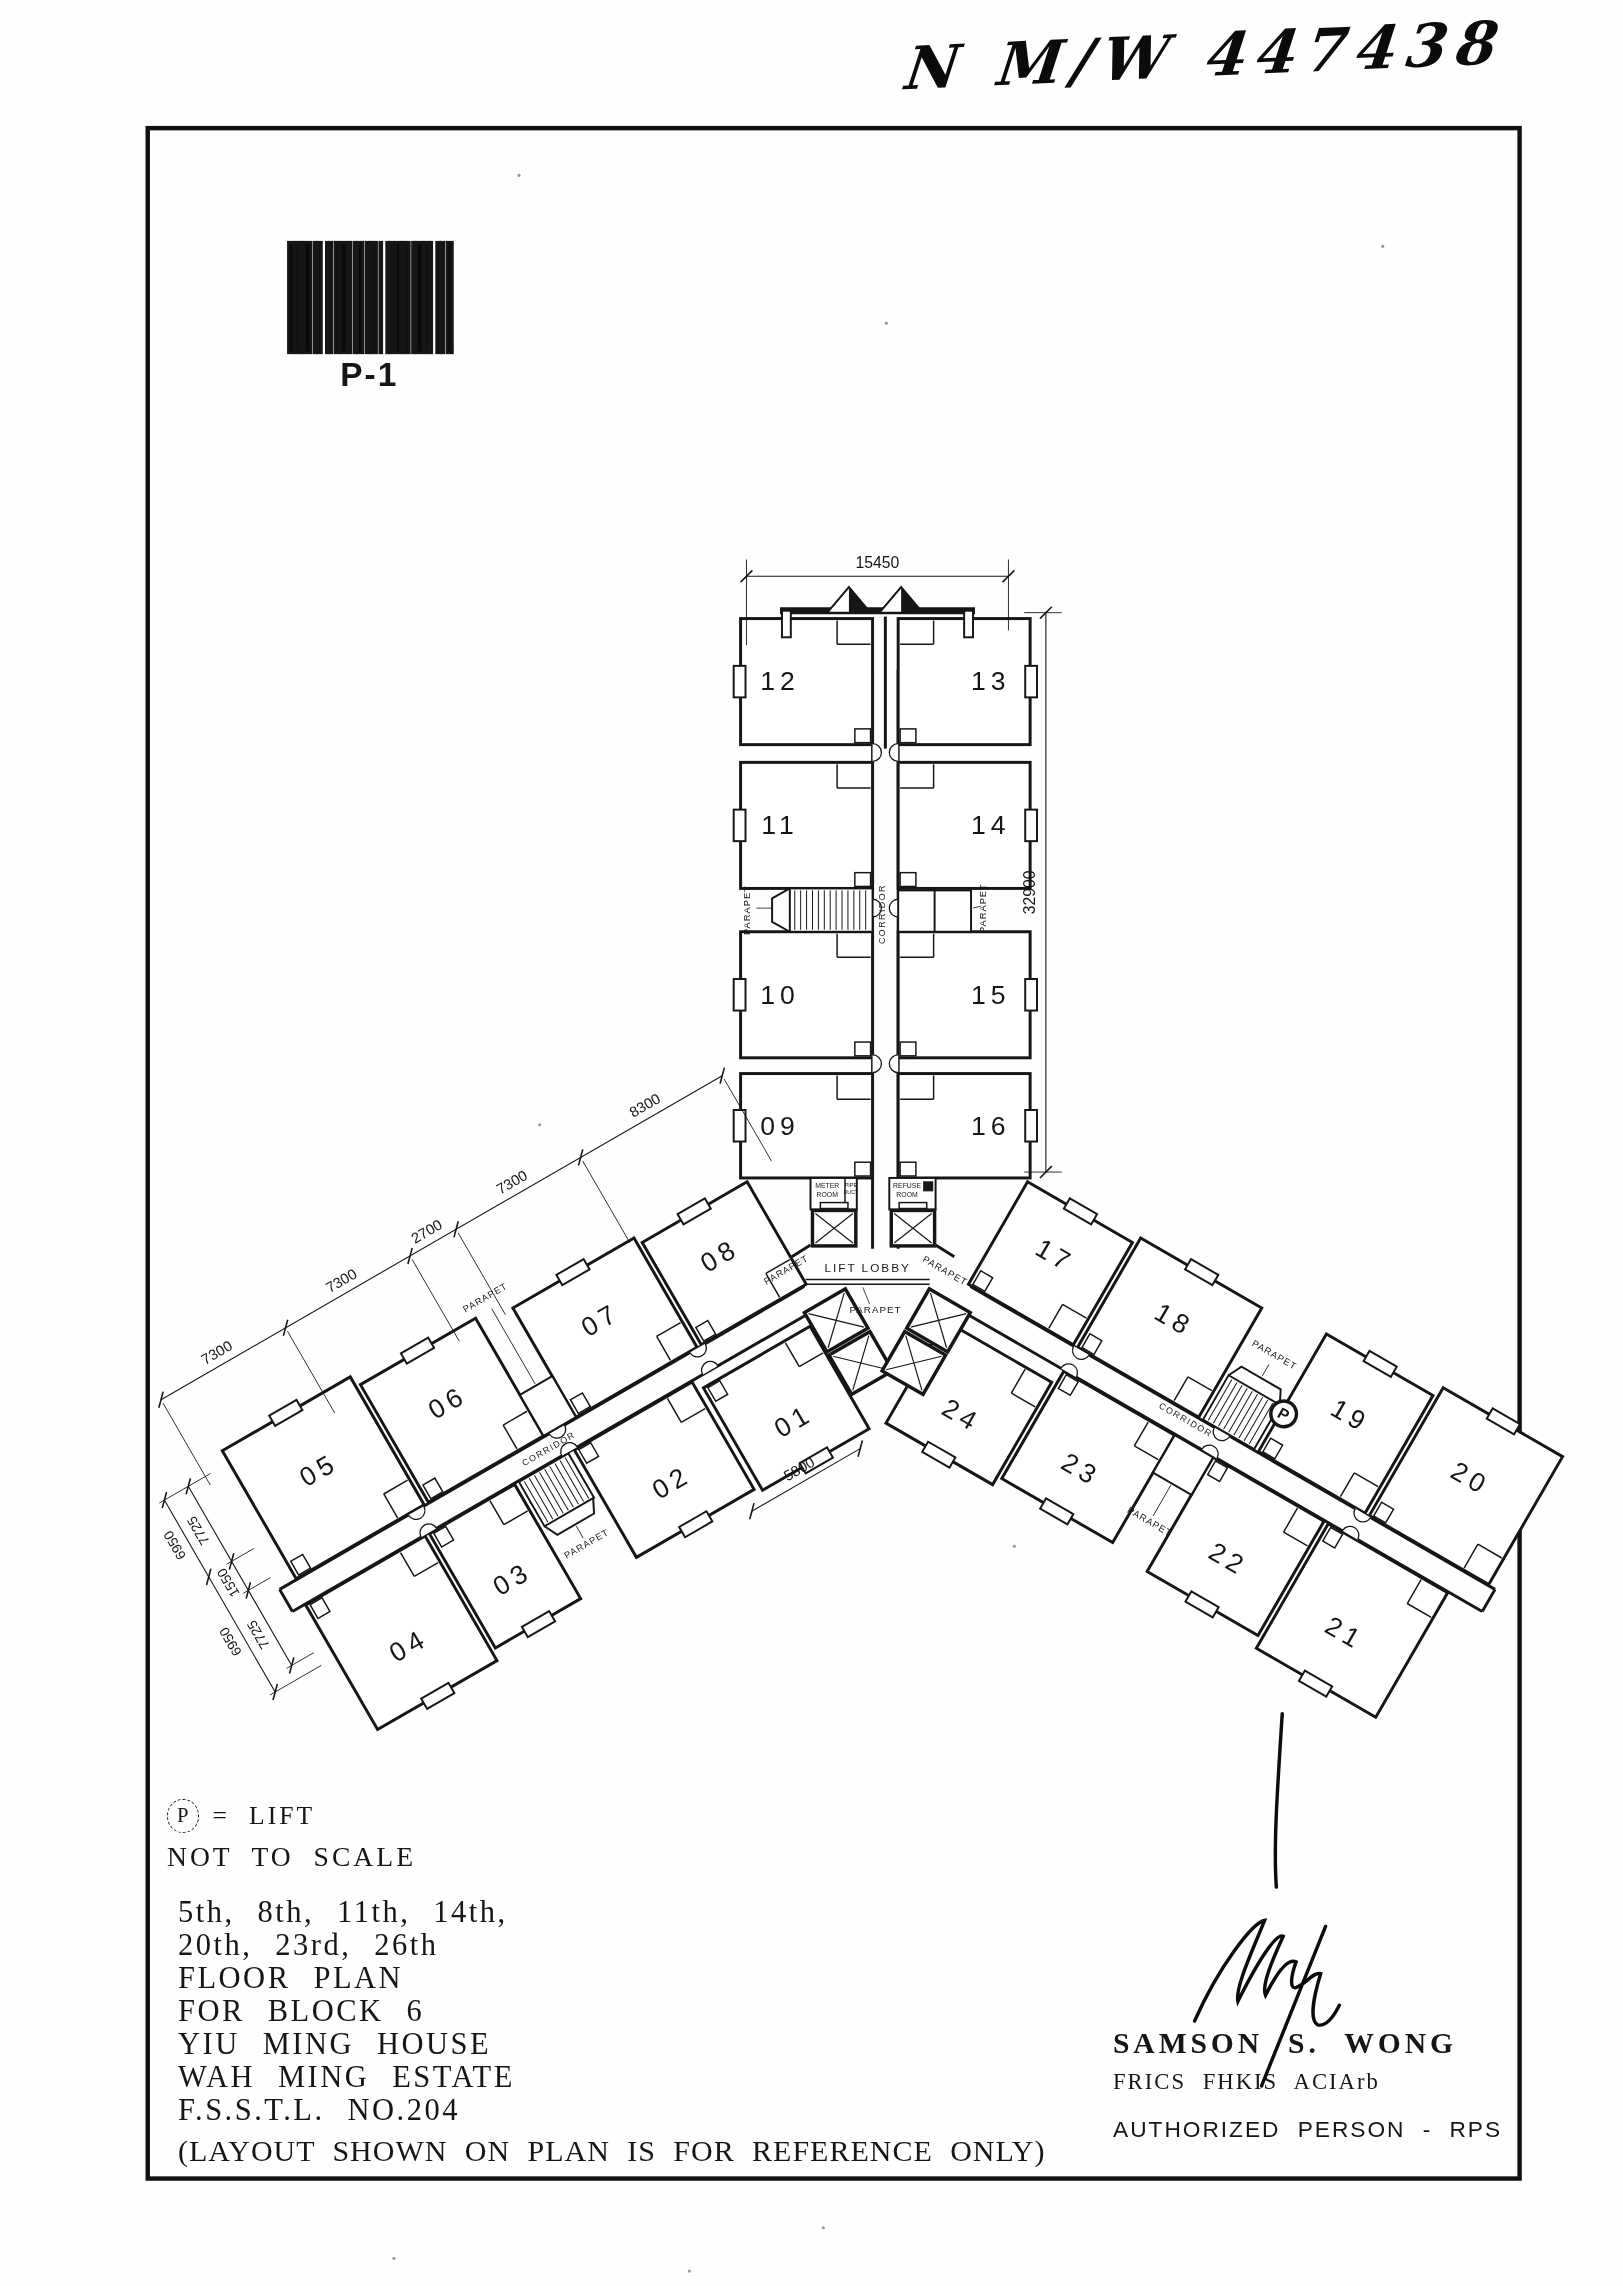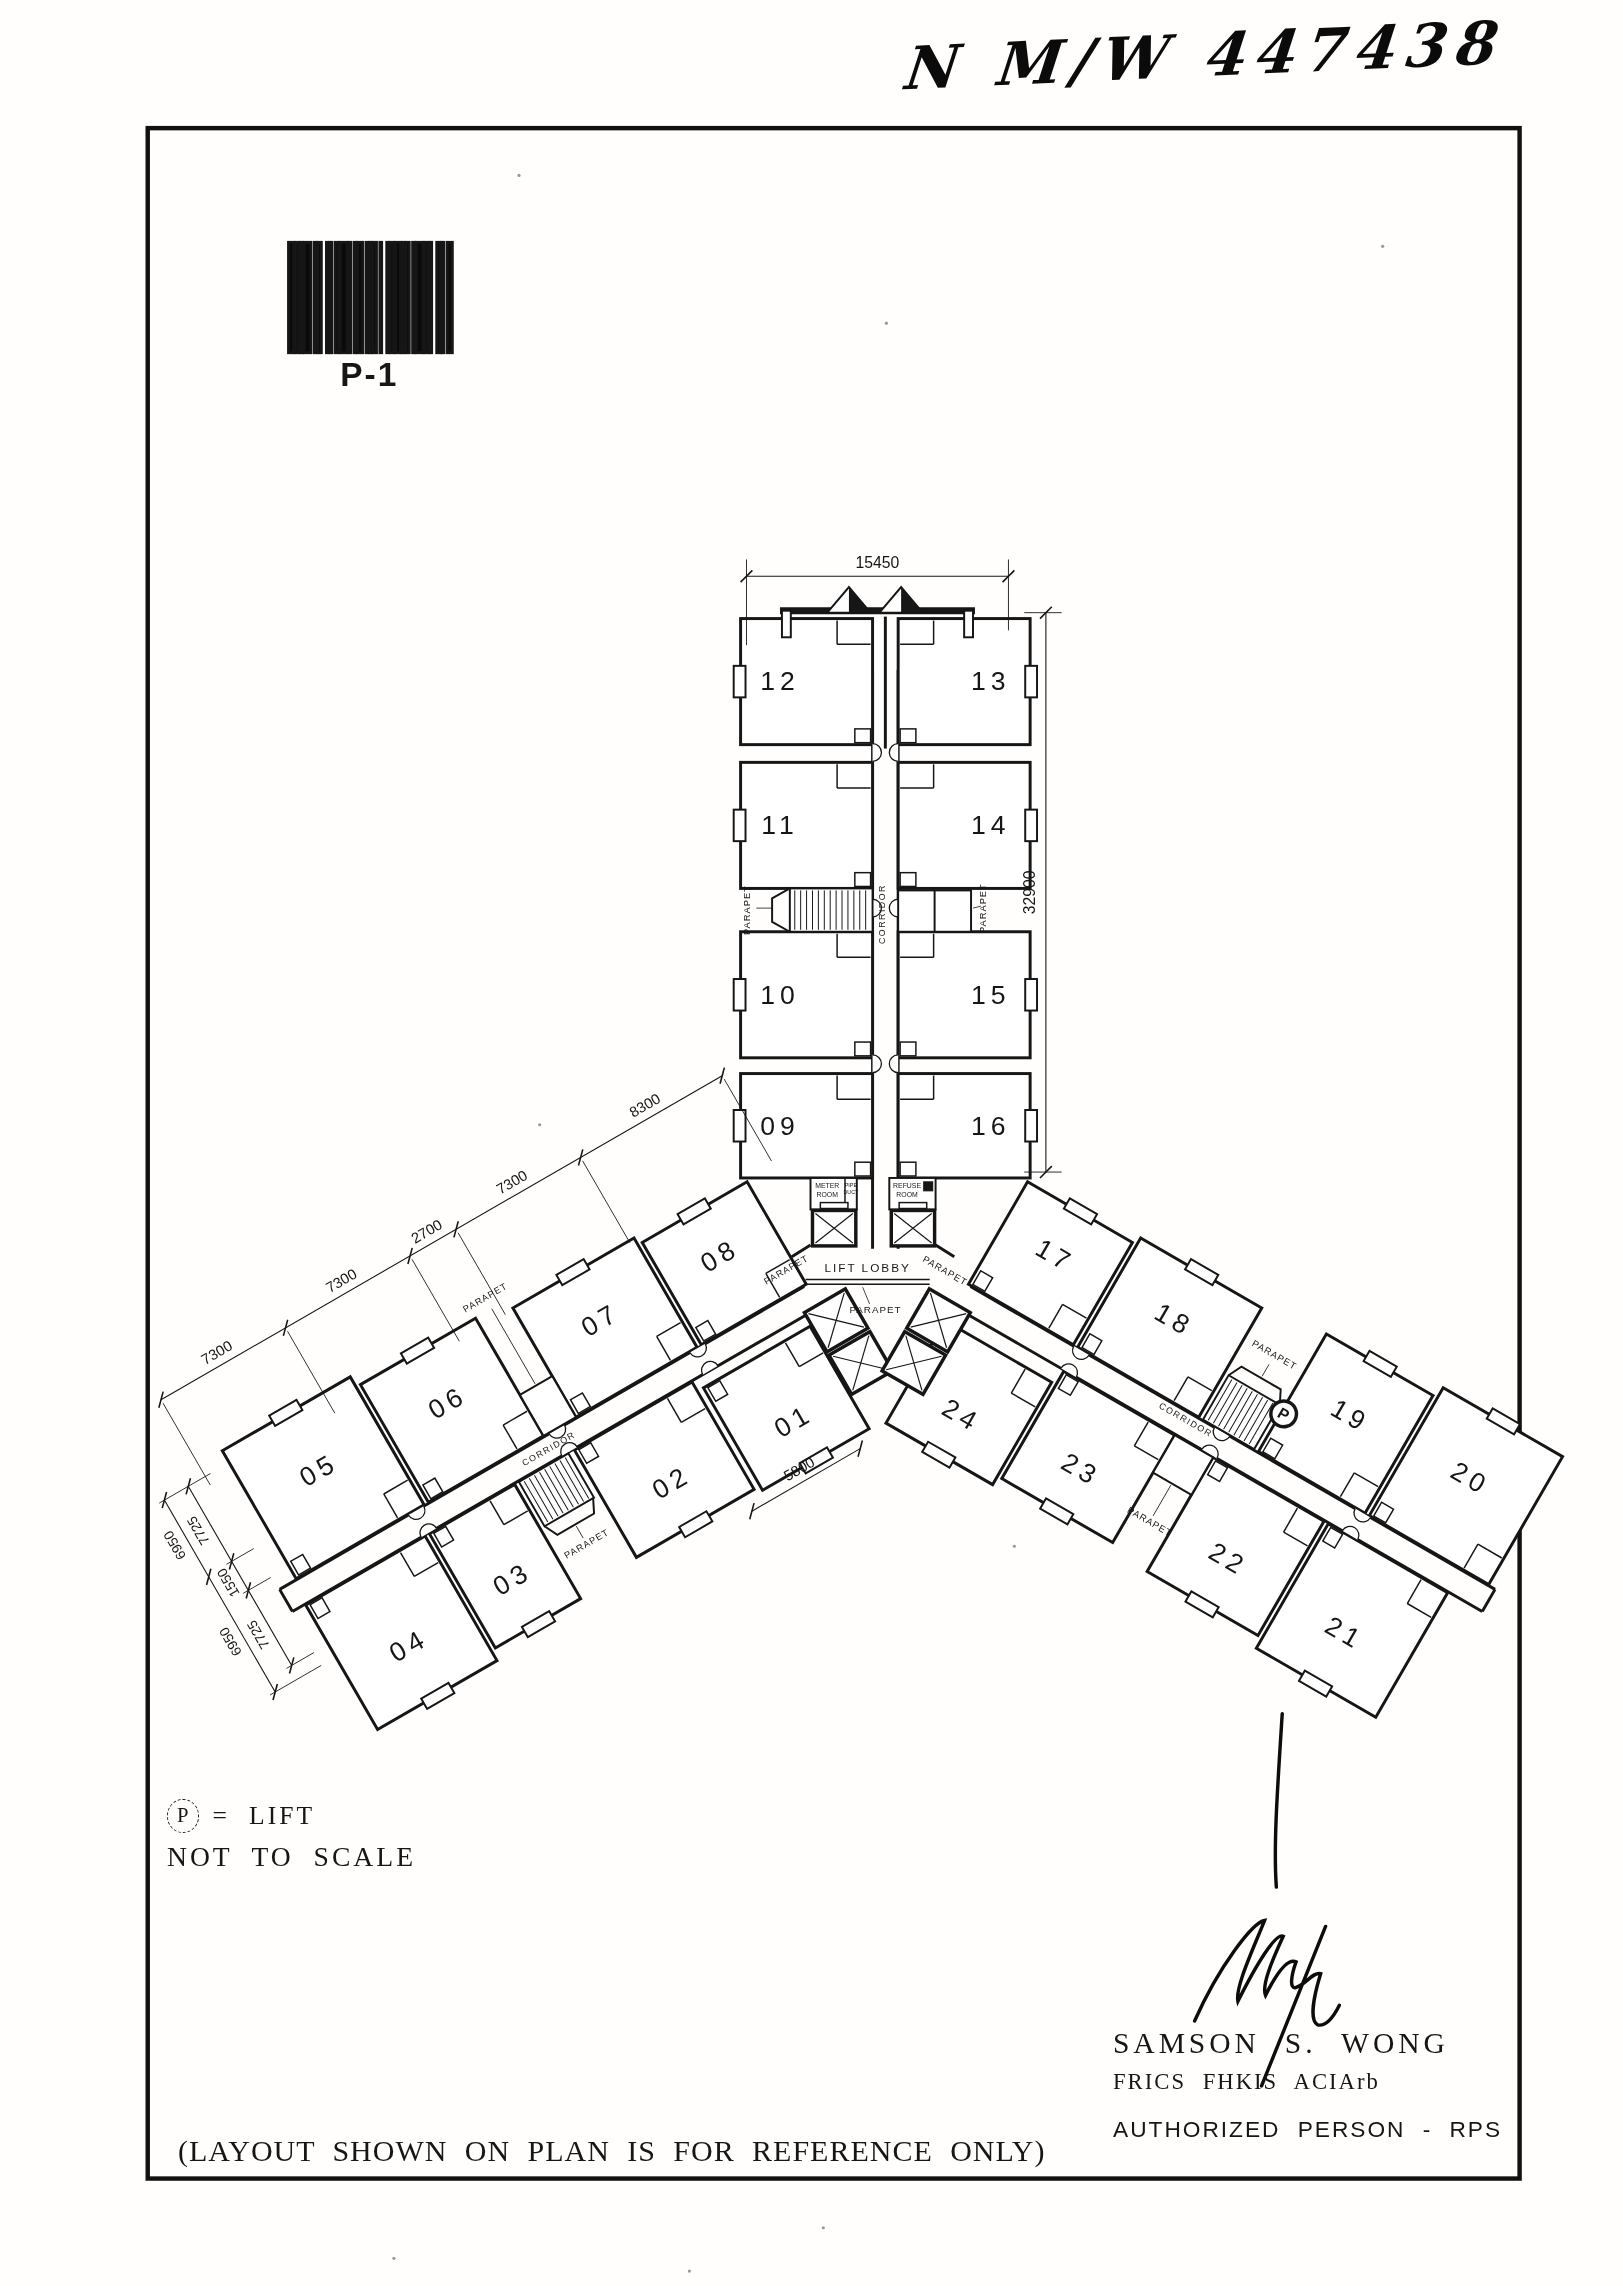--- a/index.html
+++ b/index.html
@@ -13,21 +13,21 @@
      letter-spacing:3px;word-spacing:9.9px;}
   #legend .row{display:flex;align-items:center;gap:13.8px;}
   .pcirc{display:inline-flex;align-items:center;justify-content:center;width:29.6px;height:31.5px;
      border:1.6px dashed #222;border-radius:50%;font-size:20.7px;letter-spacing:0;}
   #scale-note{margin-top:8.9px;font-size:27.6px;}
   #title-block{left:178px;top:1896px;font-family:"Liberation Serif",serif;font-size:30.5px;
      line-height:33px;letter-spacing:2.5px;word-spacing:12.8px;}
   #layout-note{left:178px;top:2134px;font-family:"Liberation Serif",serif;font-size:30px;
      letter-spacing:1px;word-spacing:8.9px;}
   #sig-block{left:1113px;top:2027px;font-family:"Liberation Serif",serif;}
-  #sig-name{font-size:29.6px;letter-spacing:3.9px;word-spacing:13.8px;}
+  #sig-name{font-size:29.6px;letter-spacing:3.9px;word-spacing:13.8px;font-weight:bold;}
   #sig-cred{font-size:22.7px;letter-spacing:2px;word-spacing:8.9px;margin-top:8.9px;font-family:Liberation Serif, serif;}
   #sig-role{font-size:22.7px;letter-spacing:2px;word-spacing:8.9px;margin-top:21px;font-family:"Liberation Sans",sans-serif;}
   svg text{font-family:"Liberation Sans",sans-serif;}
 </style>
 </head>
 <body>
 
 <div class="page">
 
   <svg id="plan-svg" class="abs" style="left:0;top:0" width="1623" height="2286" viewBox="0 0 1648 2321">
@@ -416,20 +416,29 @@
   <div id="handwritten" class="abs">N M/W 447438</div>
 
   <div id="legend" class="abs">
     <div class="row">
       <span class="pcirc">P</span>
       <span>=  LIFT</span>
     </div>
     <div id="scale-note">NOT TO SCALE</div>
   </div>
 
+  <div id="title-block" class="abs">
+    <div>5th, 8th, 11th, 14th,</div>
+    <div>20th, 23rd, 26th</div>
+    <div>FLOOR PLAN</div>
+    <div>FOR BLOCK 6</div>
+    <div>YIU MING HOUSE</div>
+    <div>WAH MING ESTATE</div>
+    <div>F.S.S.T.L. NO.204</div>
+  </div>
 
   <div id="layout-note" class="abs">(LAYOUT SHOWN ON PLAN IS FOR REFERENCE ONLY)</div>
 
   <div id="sig-block" class="abs">
     <div id="sig-name">SAMSON S. WONG</div>
     <div id="sig-cred">FRICS FHKIS ACIArb</div>
     <div id="sig-role">AUTHORIZED PERSON - RPS</div>
   </div>
 
 </div>

